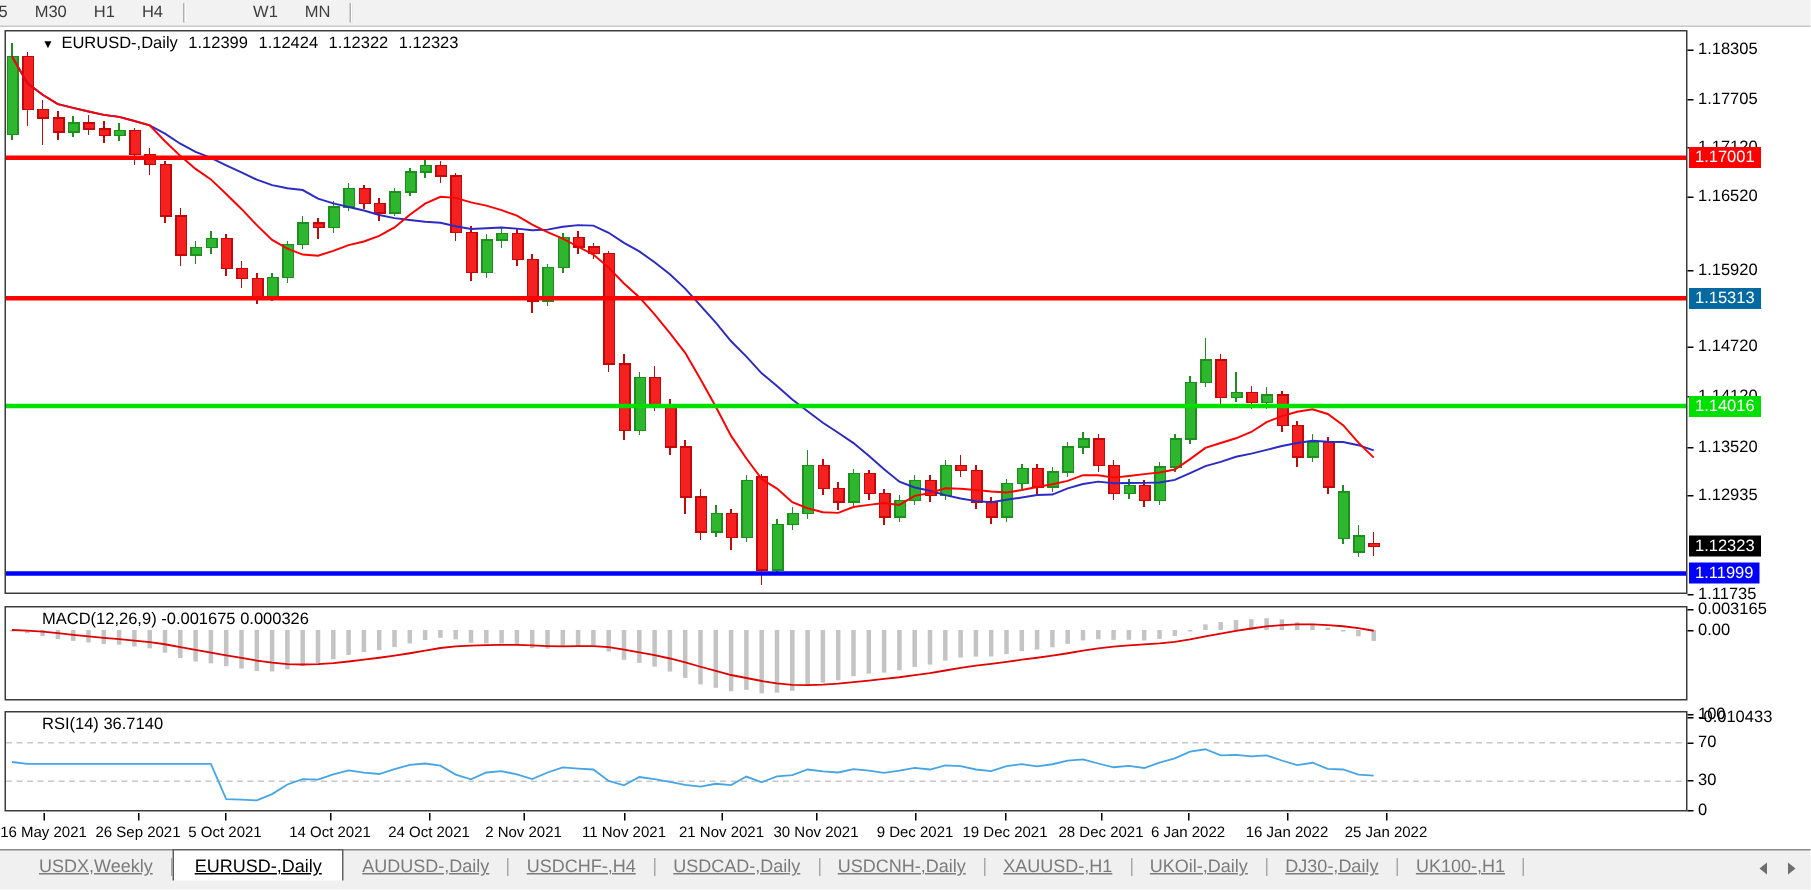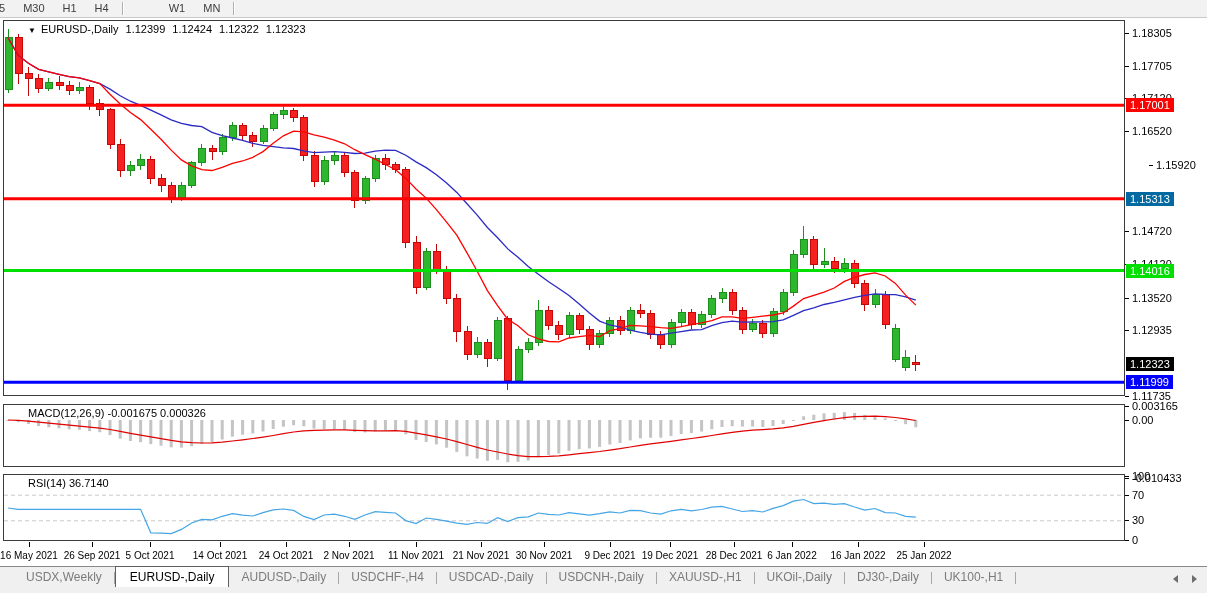--- a/index.html
+++ b/index.html
@@ -52,21 +52,21 @@
     position:absolute;top:9px;transform:translateX(-50%);
     font-size:10px;color:#000;white-space:nowrap;
   }
   
   #tabbar{
     position:absolute;left:0;top:566px;width:1207px;height:27px;
     background:#f0f0f0;border-top:1px solid #8a8a8a;box-sizing:border-box;
   }
   #tabs{display:flex;align-items:flex-start;padding-left:14px;margin:0;height:20px;}
   .tab{
-    font-size:12px;color:#7b7b7b;padding:3px 12px 2px 12px;cursor:default;white-space:nowrap;
+    font-size:12px;color:#7b7b7b;padding:3px 12px 2px 12px;cursor:default;white-space:nowrap;text-decoration:underline;
   }
   .tab.active{
     background:#ffffff;color:#000;border:1px solid #5f5f5f;border-bottom:none;
     margin-top:-1px;padding:3px 14px;position:relative;z-index:2;
   }
   .tab-sep{width:1px;height:12px;background:#a8a8a8;margin-top:5px;}
   .scroll-arrows{position:absolute;right:10px;top:8px;display:flex;gap:14px;}
   .arr{width:0;height:0;border:4px solid transparent;}
   .arr.left{border-right:5px solid #6e6e6e;border-left:none;}
   .arr.right{border-left:5px solid #6e6e6e;border-right:none;}
@@ -390,21 +390,21 @@
       <polyline points="4,33.0 14.2,34.3 24.4,34.3 34.599999999999994,34.3 44.8,34.3 55,34.3 65.19999999999999,34.3 75.39999999999999,34.3 85.6,34.3 95.8,34.3 106,34.3 116.19999999999999,34.3 126.39999999999999,34.3 136.6,34.3 146.79999999999998,57.8 157,58.1 167.2,58.6 177.39999999999998,54.4 187.6,48.0 197.79999999999998,44.4 208,44.8 218.2,41.3 228.39999999999998,38.6 238.6,40.1 248.79999999999998,41.0 259,37.7 269.2,34.9 279.4,34.0 289.59999999999997,35.4 299.79999999999995,41.4 310,44.6 320.2,40.0 330.4,39.1 340.59999999999997,41.3 350.79999999999995,44.4 361,40.0 371.2,36.6 381.4,37.4 391.59999999999997,38.0 401.79999999999995,45.6 412,48.6 422.2,43.0 432.4,44.4 442.59999999999997,46.2 452.79999999999995,48.2 462.99999999999994,49.4 473.2,47.5 483.4,48.4 493.59999999999997,42.7 503.79999999999995,46.5 514,42.6 524.1999999999999,41.8 534.4,38.0 544.5999999999999,39.3 554.8,40.0 565,37.7 575.1999999999999,38.8 585.4,40.2 595.5999999999999,38.7 605.8,36.9 616,38.0 626.1999999999999,35.3 636.4,35.7 646.5999999999999,38.0 656.8,39.1 667,35.8 677.1999999999999,34.4 687.4,35.9 697.5999999999999,34.5 707.8,32.1 718,31.3 728.1999999999999,34.0 738.4,36.5 748.5999999999999,35.6 758.8,37.0 769,33.4 779.1999999999999,30.6 789.4,26.1 799.5999999999999,24.5 809.8,28.6 820,28.2 830.1999999999999,29.3 840.4,28.6 850.5999999999999,32.0 860.8,35.1 870.9999999999999,33.5 881.1999999999999,37.6 891.4,38.0 901.5999999999999,41.4 911.8,42.1" fill="none" stroke="#46a5e5" stroke-width="1.2"></polyline>
     </svg>
   <div class="panel-label">RSI(14) 36.7140</div>
 </div>
 
 <div id="price-axis">
     <div class="ptick" style="top: 26.5px;"><span class="dash"></span><span class="txt">1.18305</span></div>
     <div class="ptick" style="top: 59.74px;"><span class="dash"></span><span class="txt">1.17705</span></div>
     <div class="ptick" style="top: 92.149px;"><span class="dash"></span><span class="txt">1.17120</span></div>
     <div class="ptick" style="top: 125.389px;"><span class="dash"></span><span class="txt">1.16520</span></div>
-    <div class="ptick" style="top: 159px; margin-left: 24px;"><span class="dash"></span><span class="txt">1.15920</span></div>
+    <div class="ptick" style="top: 174px;"><span class="dash"></span><span class="txt">1.15920</span></div>
     <div class="ptick" style="top: 225.109px;"><span class="dash"></span><span class="txt">1.14720</span></div>
     <div class="ptick" style="top: 258.349px;"><span class="dash"></span><span class="txt">1.14120</span></div>
     <div class="ptick" style="top: 291.589px;"><span class="dash"></span><span class="txt">1.13520</span></div>
     <div class="ptick" style="top: 323.998px;"><span class="dash"></span><span class="txt">1.12935</span></div>
     <div class="ptick" style="top: 390.478px;"><span class="dash"></span><span class="txt">1.11735</span></div>
     <div class="ptick" style="top: 400.476px;"><span class="dash"></span><span class="txt">0.003165</span></div>
     <div class="ptick" style="top: 413.5px;"><span class="dash"></span><span class="txt">0.00</span></div>
     <div class="ptick" style="top: 456.432px; margin-top: 16px;"><span class="dash"></span><span class="txt">-0.010433</span></div>
     <div class="ptick" style="top: 469.5px;"><span class="dash"></span><span class="txt">100</span></div>
     <div class="ptick" style="top: 488.7px;"><span class="dash"></span><span class="txt">70</span></div>

